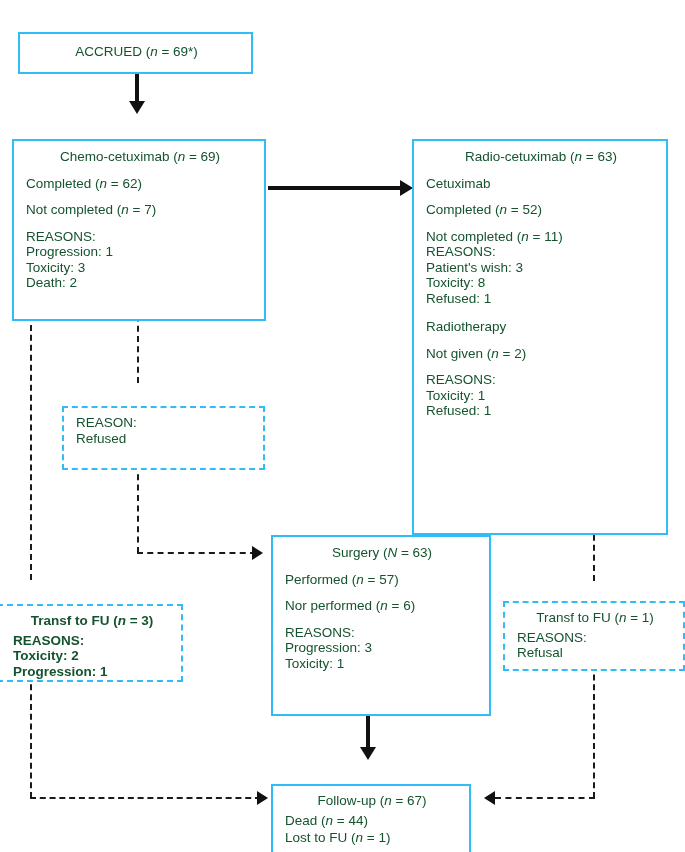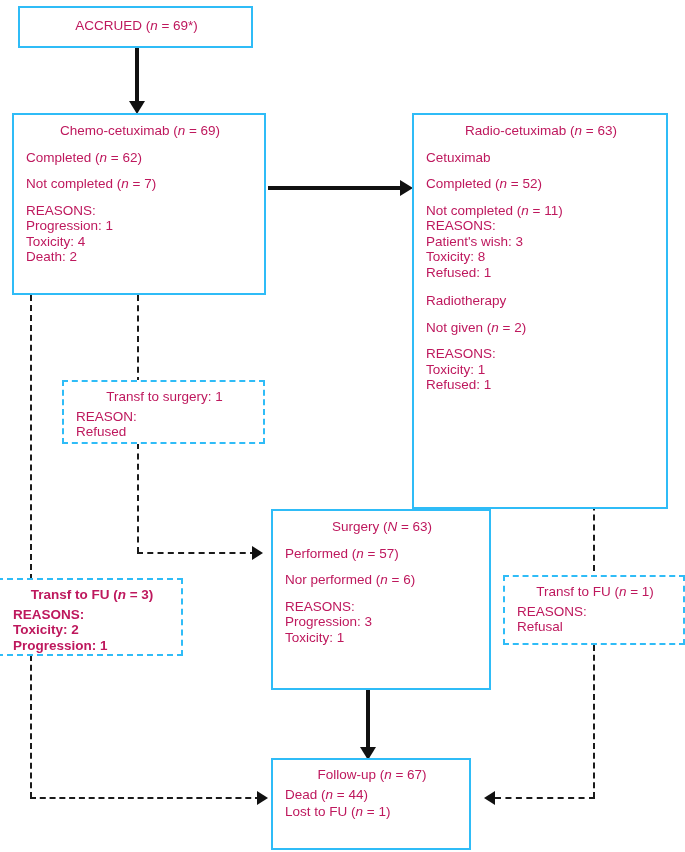--- a/index.html
+++ b/index.html
@@ -15,24 +15,25 @@
     position: relative;
     width: 685px;
     height: 852px;
     background: #ffffff;
     overflow: hidden;
   }
   .box {
     position: absolute;
     box-sizing: border-box;
     background: #ffffff;
-    color: #be185d;
+    color: #14532d;
     font-size: 13.5px;
     line-height: 1.0;
     z-index: 3;
+    margin-top: 26px;
   }
   .box.solid {
     border: 2px solid #2fbcf7;
   }
   .box.dashed {
     border: 2px dashed #2fbcf7;
   }
   .box .inner {
     padding: 9px 10px 8px 12px;
   }
@@ -147,21 +148,21 @@
     </div>
   </div>
 
   <div class="box solid" style="left:12px; top:113px; width:254px; height:182px;">
     <div class="inner">
       <div class="title">Chemo-cetuximab (<i class="var">n</i> = 69)</div>
       <div class="line gap">Completed (<i class="var">n</i> = 62)</div>
       <div class="line gap">Not completed (<i class="var">n</i> = 7)</div>
       <div class="line">REASONS:</div>
       <div class="line">Progression: 1</div>
-      <div class="line">Toxicity: 4</div>
+      <div class="line">Toxicity: 3</div>
       <div class="line">Death: 2</div>
     </div>
   </div>
 
   <div class="box solid" style="left:412px; top:113px; width:256px; height:396px;">
     <div class="inner">
       <div class="title">Radio-cetuximab (<i class="var">n</i> = 63)</div>
       <div class="line sub-head">Cetuximab</div>
       <div class="line gap">Completed (<i class="var">n</i> = 52)</div>
       <div class="line">Not completed (<i class="var">n</i> = 11)</div>
@@ -172,21 +173,20 @@
       <div class="line sub-head">Radiotherapy</div>
       <div class="line gap">Not given (<i class="var">n</i> = 2)</div>
       <div class="line">REASONS:</div>
       <div class="line">Toxicity: 1</div>
       <div class="line">Refused: 1</div>
     </div>
   </div>
 
   <div class="box dashed" style="left:62px; top:380px; width:203px; height:64px;">
     <div class="inner" style="padding-top:8px;">
-      <div class="title" style="margin-bottom:6px;">Transf to surgery: 1</div>
       <div class="line">REASON:</div>
       <div class="line">Refused</div>
     </div>
   </div>
 
   <div class="box solid" style="left:271px; top:509px; width:220px; height:181px;">
     <div class="inner">
       <div class="title">Surgery (<i class="var">N</i> = 63)</div>
       <div class="line gap">Performed (<i class="var">n</i> = 57)</div>
       <div class="line gap">Nor performed (<i class="var">n</i> = 6)</div>

